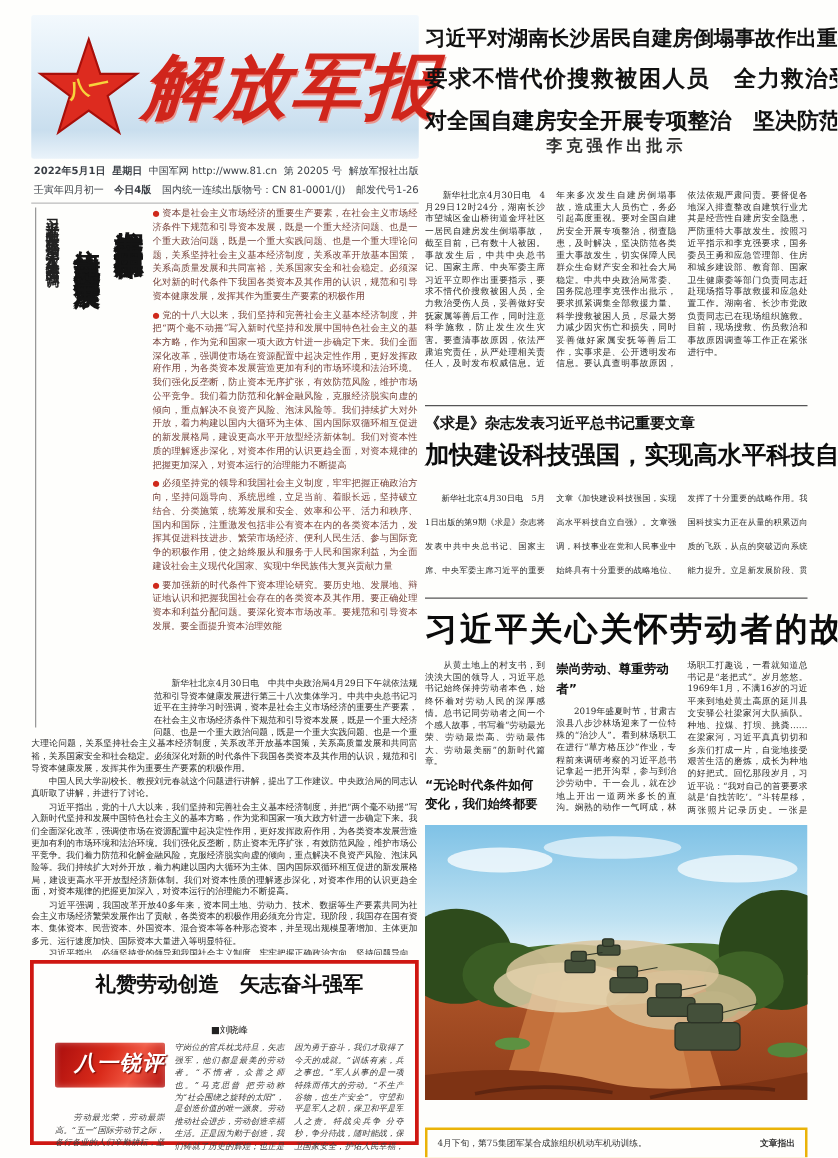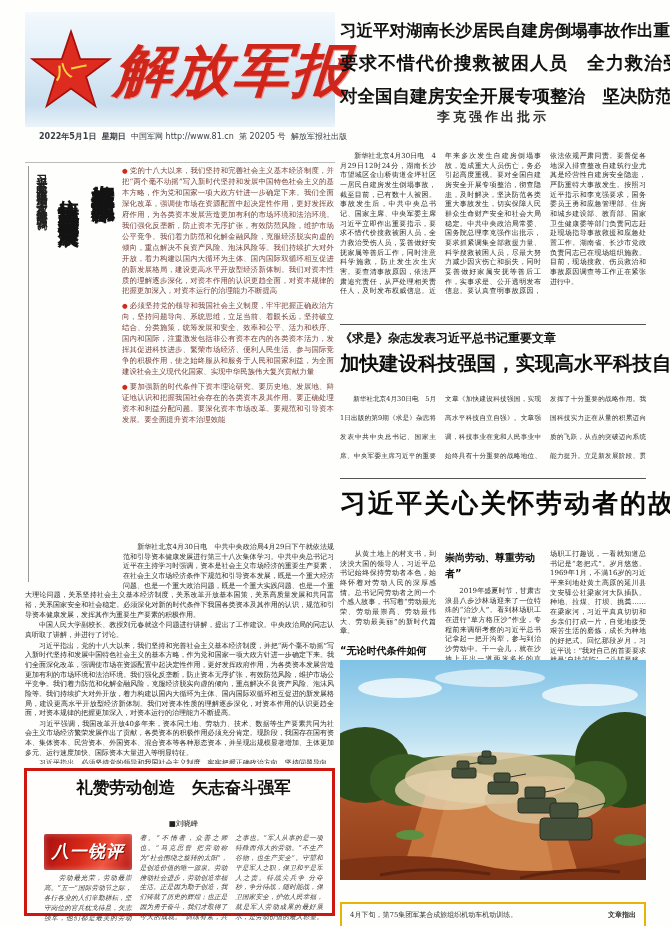--- a/index.html
+++ b/index.html
@@ -9,21 +9,21 @@
   
   .masthead { position:absolute; left:25px; top:12px; width:310px; height:115px;
     background:linear-gradient(180deg,#f3f9fd 0%, #ddecf7 45%, #c9deee 80%, #eaf3fa 100%);
     border-radius:2px; display:flex; align-items:center; }
   .star-wrap { position:absolute; left:4px; top:14px; width:84px; height:88px; }
   .masthead-title { position:absolute; left:86px; top:10px; width:244px; height:96px;
     font-family:"DejaVu Sans",sans-serif; font-weight:bold; font-style:italic;
     color:#d0251b; font-size:57px; line-height:96px; letter-spacing:2px; text-align:center;
     transform:skewX(-4deg); text-shadow:1px 1px 0 #e9968f; white-space:nowrap; }
 
-  .dateline { position:absolute; left:39px; top:129px; width:308px; height:32px;
+  .dateline { position:absolute; left:27px; top:129px; width:308px; height:32px;
     font-size:8px; color:#3a3f46; font-family:"DejaVu Sans",sans-serif; }
   .dateline .row { display:flex; justify-content:space-between; line-height:15px; white-space:nowrap; }
   .dl-b { font-weight:bold; }
 
   
   .tr-block { position:absolute; left:340px; top:20px; width:306px; }
   .tr-l1 { font-family:"DejaVu Sans",sans-serif; font-weight:bold; font-size:16.5px; color:#111;
     text-align:center; white-space:nowrap; }
   .tr-l2 { font-family:"DejaVu Sans",sans-serif; font-weight:bold; font-size:18px; color:#111;
     text-align:center; margin-top:9px; letter-spacing:1px; white-space:nowrap; }
@@ -45,21 +45,21 @@
     font-family:"DejaVu Sans",sans-serif; font-weight:bold; font-size:12px; color:#111; white-space:nowrap; }
   .qs-head { position:absolute; left:340px; top:350px; width:306px; text-align:center;
     font-family:"DejaVu Sans",sans-serif; font-weight:bold; font-size:19.5px; color:#0d0d0d; white-space:nowrap; }
   .qs-body { position:absolute; left:340px; top:386px; width:306px; height:86px; }
   .qs-body .body-sm { font-size:6.6px; }
 
   
   .ws-head { position:absolute; left:340px; top:486px; width:306px; text-align:center;
     font-family:"DejaVu Sans",sans-serif; font-weight:bold; font-size:26px; color:#0b0b0b;
     letter-spacing:2px; white-space:nowrap; }
-  .ws-body { position:absolute; left:340px; top:550px; width:306px; height:126px; }
+  .ws-body { position:absolute; left:340px; top:528px; width:306px; height:126px; }
   .ws-quote { font-family:"DejaVu Sans",sans-serif; font-weight:bold; font-size:10px;
     line-height:1.55; color:#111; margin:6px 0; text-align:left; }
 
   
   .photo { position:absolute; left:340px; top:660px; width:306px; height:220px; }
   .photo svg { display:block; }
   .caption-box { position:absolute; left:340px; top:902px; width:306px; height:26px;
     border:2px solid #eab308; display:flex; align-items:center; justify-content:space-between;
     padding:0 8px; font-size:7px; color:#333; }
   .cap-credit { font-weight:bold; white-space:nowrap; }
@@ -85,23 +85,23 @@
   .lead-body p { margin-bottom:1px; }
 
   
   .redbox { position:absolute; left:24px; top:768px; width:311px; height:148px;
     border:3px solid #cf1712; background:#fffefd; padding:6px 9px 5px 17px; }
   .rb-title { text-align:center; font-family:"DejaVu Sans",sans-serif; font-weight:bold;
     font-size:16.5px; color:#101010; white-space:nowrap; }
   .rb-byline { text-align:center; font-size:7.5px; color:#222; margin-top:20px; }
   .rb-cols { margin-top:5px; column-count:3; column-gap:8px; height:92px; overflow:hidden;
     font-size:6.6px; line-height:1.5; color:#3a3a3a; text-align:justify; font-style:italic; }
-  .rb-logo { break-inside:avoid; width:100%; height:36px; margin-bottom:4px;
+  .rb-logo { break-inside:avoid; width:100%; height:36px; margin-bottom:20px;
     background:linear-gradient(115deg,#a90d0d 0%, #d92a1a 45%, #f05540 70%, #b31210 100%);
-    border-radius:2px; display:flex; align-items:center; justify-content:center;
+    border-radius:2px; display:flex; align-items:center; justify-content:flex-end;
     box-shadow:inset 0 0 6px rgba(255,255,255,.35); }
   .rb-logo span { font-family:"DejaVu Sans",sans-serif; font-weight:bold; font-style:italic;
     color:#fff; font-size:17px; letter-spacing:1px; text-shadow:1px 1px 1px #7a0b06; }
 </style>
 </head>
 <body>
 
 <div class="page">
 
   <div class="masthead">
@@ -114,20 +114,26 @@
     <div class="masthead-title">解放军报</div>
   </div>
 
   <div class="dateline">
     <div class="row">
       <span class="dl-b">2022年5月1日</span>
       <span class="dl-b">星期日</span>
       <span>中国军网 http://www.81.cn</span>
       <span>第 20205 号</span>
       <span>解放军报社出版</span>
+    </div>
+    <div class="row">
+      <span>壬寅年四月初一</span>
+      <span class="dl-b">今日4版</span>
+      <span>国内统一连续出版物号：CN 81-0001/(J)</span>
+      <span>邮发代号1-26</span>
     </div>
   </div>
   <div class="left-rule-top"></div>
 
   <div class="tr-block">
     <div class="tr-l1">习近平对湖南长沙居民自建房倒塌事故作出重要指示</div>
     <div class="tr-l2">要求不惜代价搜救被困人员　全力救治受伤人员</div>
     <div class="tr-l3">对全国自建房安全开展专项整治　坚决防范各类重大事故发生</div>
     <div class="tr-sub">李克强作出批示</div>
   </div>
@@ -210,20 +216,21 @@
     <span class="cap-credit">文章指出</span>
   </div>
 
   <div class="vheads">
     <div class="vtxt v-kicker">习近平在中共中央政治局第三十八次集体学习时强调</div>
     <div class="vtxt v-sub">依法规范和引导我国资本健康发展</div>
     <div class="vtxt v-main">发挥资本作为重要生产要素的积极作用</div>
   </div>
 
   <div class="bullets">
+    <div class="bl">资本是社会主义市场经济的重要生产要素，在社会主义市场经济条件下规范和引导资本发展，既是一个重大经济问题、也是一个重大政治问题，既是一个重大实践问题、也是一个重大理论问题，关系坚持社会主义基本经济制度，关系改革开放基本国策，关系高质量发展和共同富裕，关系国家安全和社会稳定。必须深化对新的时代条件下我国各类资本及其作用的认识，规范和引导资本健康发展，发挥其作为重要生产要素的积极作用</div>
     <div class="bl">党的十八大以来，我们坚持和完善社会主义基本经济制度，并把“两个毫不动摇”写入新时代坚持和发展中国特色社会主义的基本方略，作为党和国家一项大政方针进一步确定下来。我们全面深化改革，强调使市场在资源配置中起决定性作用，更好发挥政府作用，为各类资本发展营造更加有利的市场环境和法治环境。我们强化反垄断，防止资本无序扩张，有效防范风险，维护市场公平竞争。我们着力防范和化解金融风险，克服经济脱实向虚的倾向，重点解决不良资产风险、泡沫风险等。我们持续扩大对外开放，着力构建以国内大循环为主体、国内国际双循环相互促进的新发展格局，建设更高水平开放型经济新体制。我们对资本性质的理解逐步深化，对资本作用的认识更趋全面，对资本规律的把握更加深入，对资本运行的治理能力不断提高</div>
     <div class="bl">必须坚持党的领导和我国社会主义制度，牢牢把握正确政治方向，坚持问题导向、系统思维，立足当前、着眼长远，坚持破立结合、分类施策，统筹发展和安全、效率和公平、活力和秩序、国内和国际，注重激发包括非公有资本在内的各类资本活力，发挥其促进科技进步、繁荣市场经济、便利人民生活、参与国际竞争的积极作用，使之始终服从和服务于人民和国家利益，为全面建设社会主义现代化国家、实现中华民族伟大复兴贡献力量</div>
     <div class="bl">要加强新的时代条件下资本理论研究。要历史地、发展地、辩证地认识和把握我国社会存在的各类资本及其作用。要正确处理资本和利益分配问题。要深化资本市场改革。要规范和引导资本发展。要全面提升资本治理效能</div>
   </div>
 
   <div class="lead-body">
     <div class="spacer"></div>
     <p class="indent"><span class="lead-bold"></span><span>新华社北京4月30日电　中共中央政治局4月29日下午就依法规范和引导资本健康发展进行第三十八次集体学习。中共中央总书记习近平在主持学习时强调，资本是社会主义市场经济的重要生产要素，在社会主义市场经济条件下规范和引导资本发展，既是一个重大经济问题、也是一个重大政治问题，既是一个重大实践问题、也是一个重大理论问题，关系坚持社会主义基本经济制度，关系改革开放基本国策，关系高质量发展和共同富裕，关系国家安全和社会稳定。必须深化对新的时代条件下我国各类资本及其作用的认识，规范和引导资本健康发展，发挥其作为重要生产要素的积极作用。</span></p>
     <p class="indent">中国人民大学副校长、教授刘元春就这个问题进行讲解，提出了工作建议。中央政治局的同志认真听取了讲解，并进行了讨论。</p>
     <p class="indent">习近平指出，党的十八大以来，我们坚持和完善社会主义基本经济制度，并把“两个毫不动摇”写入新时代坚持和发展中国特色社会主义的基本方略，作为党和国家一项大政方针进一步确定下来。我们全面深化改革，强调使市场在资源配置中起决定性作用，更好发挥政府作用，为各类资本发展营造更加有利的市场环境和法治环境。我们强化反垄断，防止资本无序扩张，有效防范风险，维护市场公平竞争。我们着力防范和化解金融风险，克服经济脱实向虚的倾向，重点解决不良资产风险、泡沫风险等。我们持续扩大对外开放，着力构建以国内大循环为主体、国内国际双循环相互促进的新发展格局，建设更高水平开放型经济新体制。我们对资本性质的理解逐步深化，对资本作用的认识更趋全面，对资本规律的把握更加深入，对资本运行的治理能力不断提高。</p>

